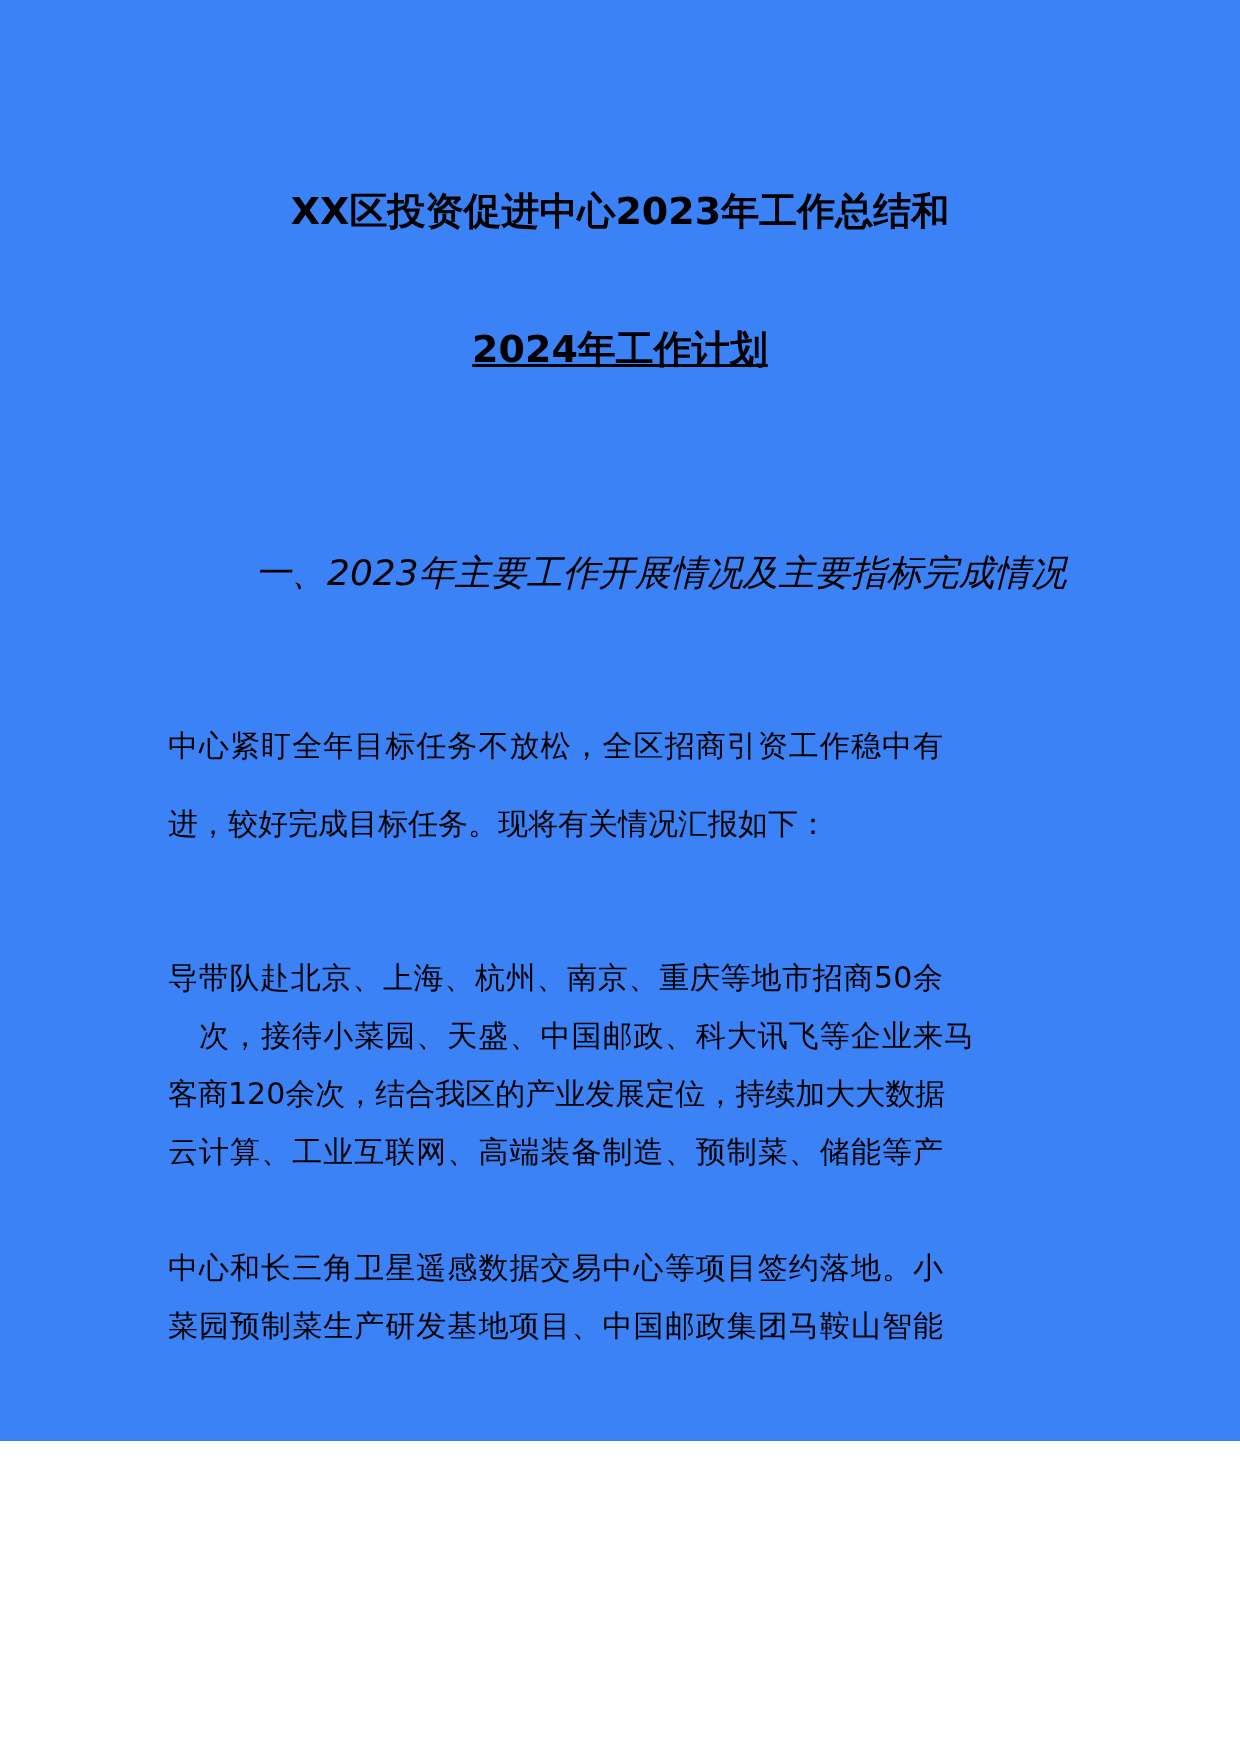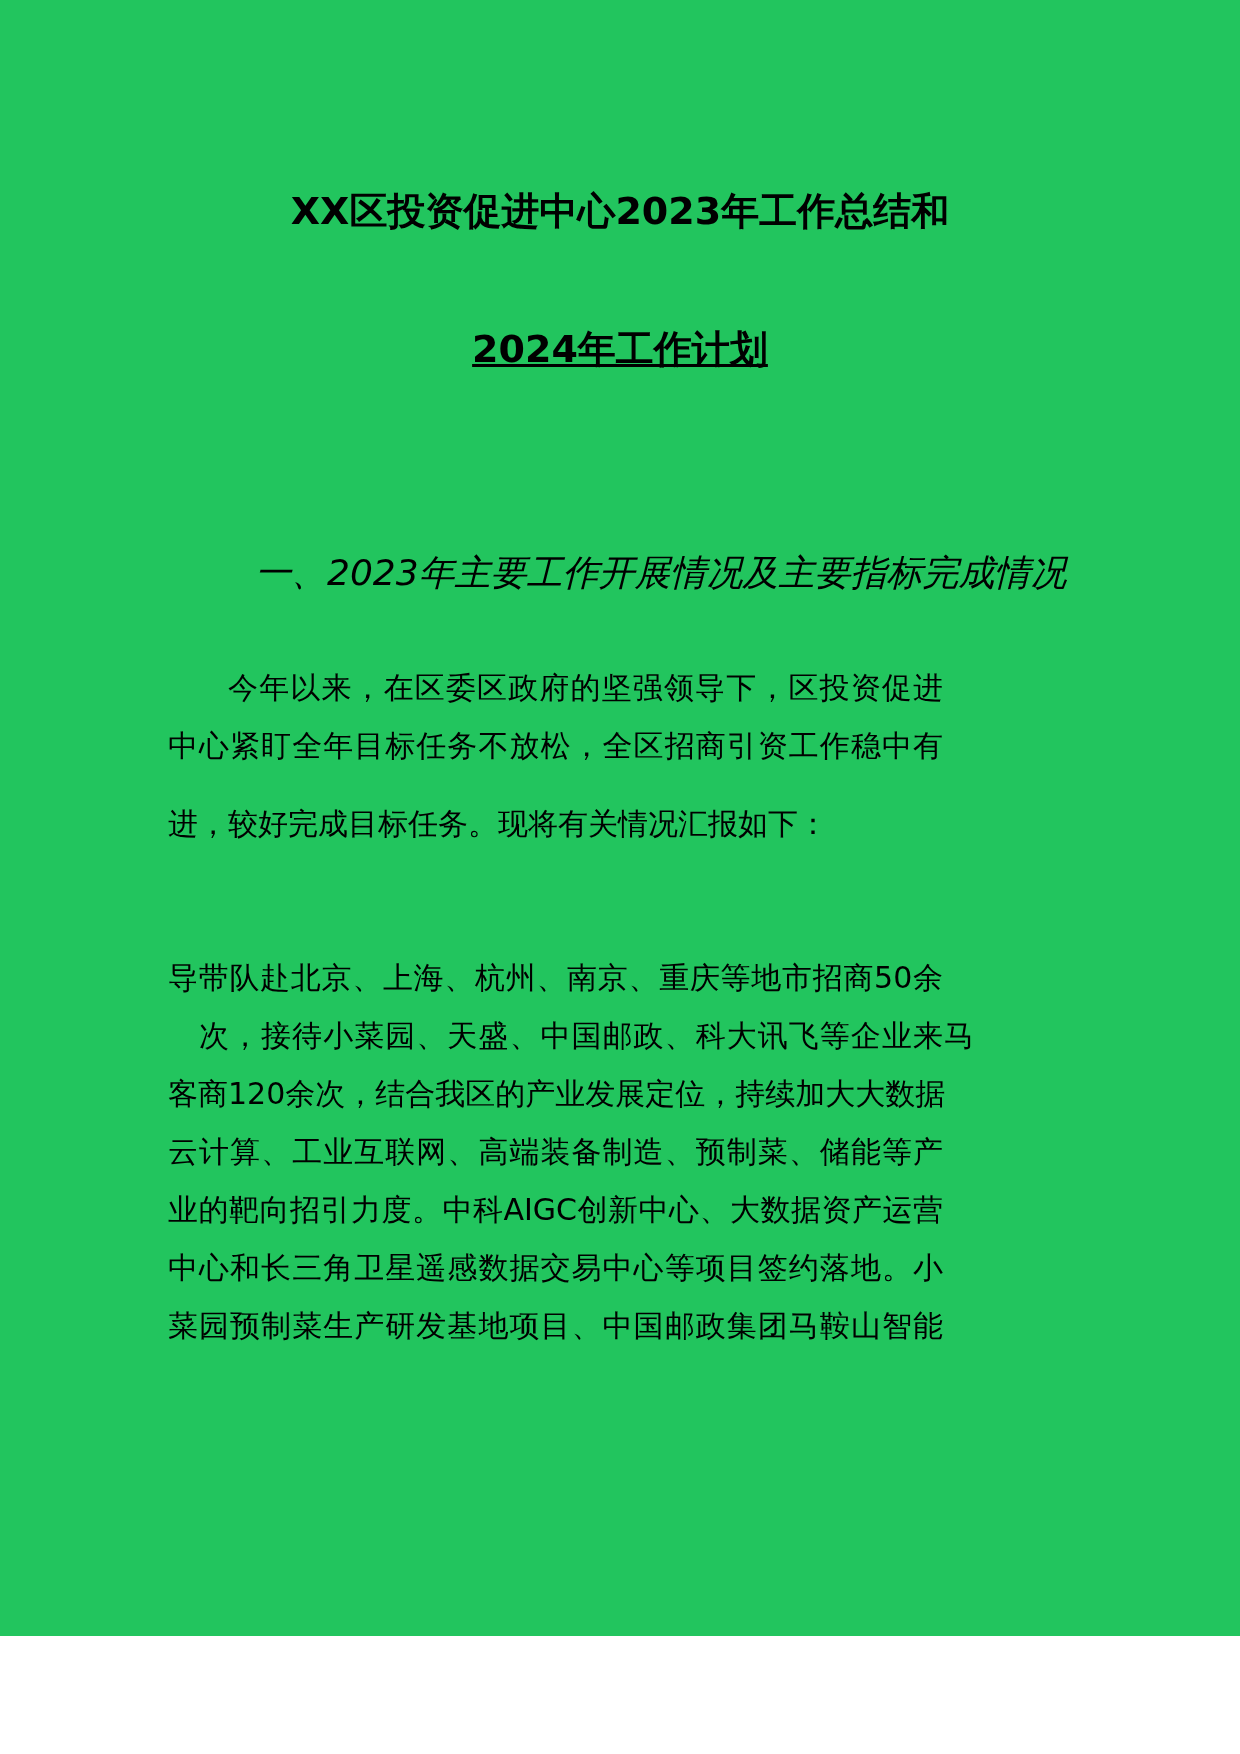--- a/index.html
+++ b/index.html
@@ -12,22 +12,22 @@
       height: 1754px;
       position: relative;
       overflow: hidden;
       font-family: "DejaVu Sans", "Liberation Sans", sans-serif;
       color: #000000;
     }
     .page {
       position: absolute;
       left: 0; top: 0;
       width: 1240px;
-      height: 1636px;
-      background: #22c55e;
+      height: 1441px;
+      background: #3b82f6;
     }
     .title-line {
       position: absolute;
       left: 0;
       width: 1240px;
       text-align: center;
       font-weight: bold;
       font-size: 38px;
       line-height: 50px;
       letter-spacing: 0px;
@@ -66,25 +66,23 @@
 </head>
 <body>
 
 <div class="page">
 
   <div class="title-line l1">XX区投资促进中心2023年工作总结和</div>
   <div class="title-line l2">2024年工作计划</div>
 
   <div class="heading">一、2023年主要工作开展情况及主要指标完成情况</div>
 
-  <div class="line indent" style="top:666px;">今年以来，在区委区政府的坚强领导下，区投资促进</div>
   <div class="line" style="top:724px;">中心紧盯全年目标任务不放松，全区招商引资工作稳中有</div>
   <div class="line last" style="top:782px;">进，较好完成目标任务。现将有关情况汇报如下：</div>
 
   <div class="line" style="top:956px;">导带队赴北京、上海、杭州、南京、重庆等地市招商50余</div>
   <div class="line" style="top:1014px;margin-left:31px;">次，接待小菜园、天盛、中国邮政、科大讯飞等企业来马</div>
   <div class="line" style="top:1072px;">客商120余次，结合我区的产业发展定位，持续加大大数据</div>
   <div class="line" style="top:1130px;">云计算、工业互联网、高端装备制造、预制菜、储能等产</div>
-  <div class="line" style="top:1188px;">业的靶向招引力度。中科AIGC创新中心、大数据资产运营</div>
   <div class="line" style="top:1246px;">中心和长三角卫星遥感数据交易中心等项目签约落地。小</div>
   <div class="line" style="top:1304px;">菜园预制菜生产研发基地项目、中国邮政集团马鞍山智能</div>
 
 </div>
 
 </body></html>

